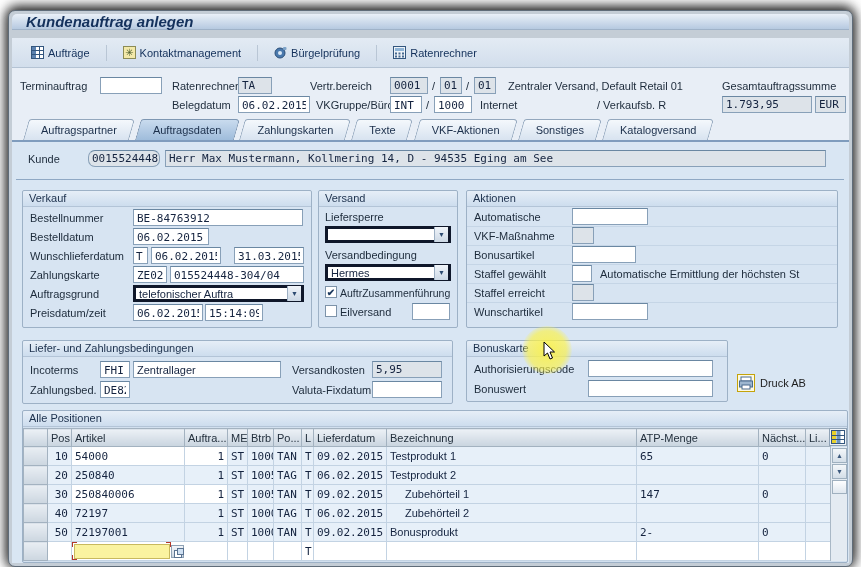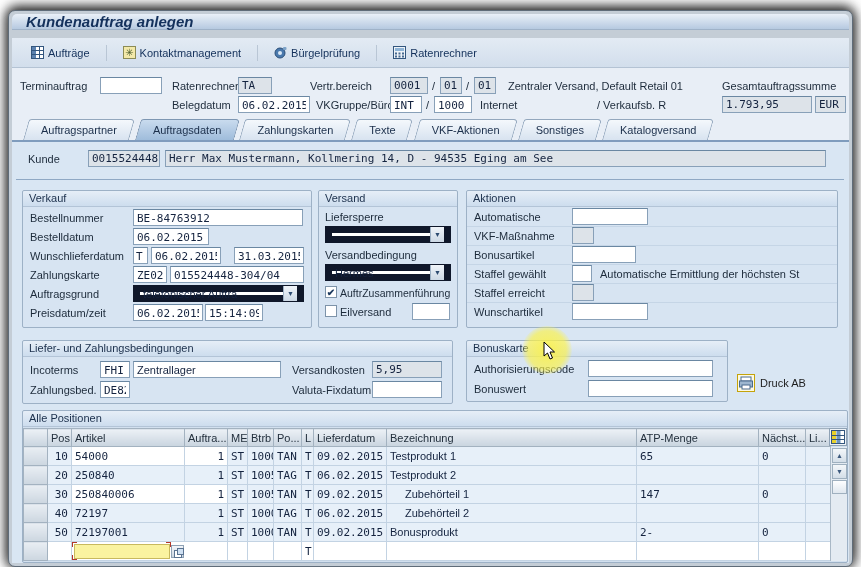--- a/index.html
+++ b/index.html
@@ -26,21 +26,21 @@
     border-bottom:2px solid #7f9cbd;}
   .contentband{position:absolute;left:12px;top:142px;width:837px;height:421px;background:#d9e6f3;}
   
   .lbl{color:#1c2a3a;white-space:nowrap;}
   .field{position:absolute;height:17px;border:1px solid #88a0b8;border-top-color:#6a87a2;
     background:#fff;font-family:"DejaVu Sans Mono",monospace;font-size:11px;color:#14233f;
     padding:1px 3px 0 3px;white-space:nowrap;overflow:hidden;}
   .field.sans{font-family:"Liberation Sans",sans-serif;}
   .field.ro{background:#dde3e9;}
   input.field{margin:0;}
-  .ddl{position:absolute;height:17px;border:7px solid #0f172a;background:#fff;
+  .ddl{position:absolute;height:17px;border:3px solid #0f172a;background:#fff;
     display:flex;align-items:center;padding-left:3px;font-size:11px;color:#14233f;}
   .ddl .arrow{margin-left:auto;width:14px;height:15px;background:linear-gradient(#f0f4f9,#ccd8e5);
     border-left:1px solid #9db0c4;display:flex;align-items:center;justify-content:center;
     font-size:7px;color:#2c4a70;}
   .cb{position:absolute;width:12px;height:12px;border:1px solid #7d93a9;background:#fff;
     display:flex;align-items:center;justify-content:center;font-size:10px;color:#1d3a5f;font-weight:bold;}
   .groupbox{position:absolute;background:#d7e4f2;border:1px solid #9db1c6;border-radius:2px;}
   .gb-title{height:16px;border-bottom:1px solid #b3c4d7;background:linear-gradient(#e6eef7,#cdddee);
     padding:1px 6px 0 6px;color:#1b2f4b;border-radius:2px 2px 0 0;}
   .abs{position:absolute;}
@@ -180,21 +180,21 @@
         <span>Sonstiges</span>
       </div>
     <div class="tab">
         <span>Katalogversand</span>
       </div>
   </div>
 
   <div class="contentband"></div>
 
   <span class="lbl abs" style="left:28px;top:153px;">Kunde</span>
-  <div class="field ro" style="left:88px;top:150px;width:72px;">0015524448</div>
+  <div class="field ro" style="left:88px;top:150px;width:72px;border-radius:7px;">0015524448</div>
   <div class="field ro" style="left:165px;top:150px;width:661px;">Herr Max Mustermann, Kollmering 14, D - 94535 Eging am See</div>
   <div class="abs" style="left:16px;top:179px;width:828px;height:1px;background:#8fa8c4;"></div>
 
   <div class="groupbox" style="left:22px;top:190px;width:290px;height:138px;">
     <div class="gb-title">Verkauf</div>
   </div>
   <span class="lbl abs" style="left:30px;top:212px;">Bestellnummer</span>
   <input class="field" style="left: 133px; top: 209px; width: 170px;" value="BE-84763912">
   <span class="lbl abs" style="left:30px;top:231px;">Bestelldatum</span>
   <input class="field" style="left: 133px; top: 228px; width: 76px;" value="06.02.2015">

